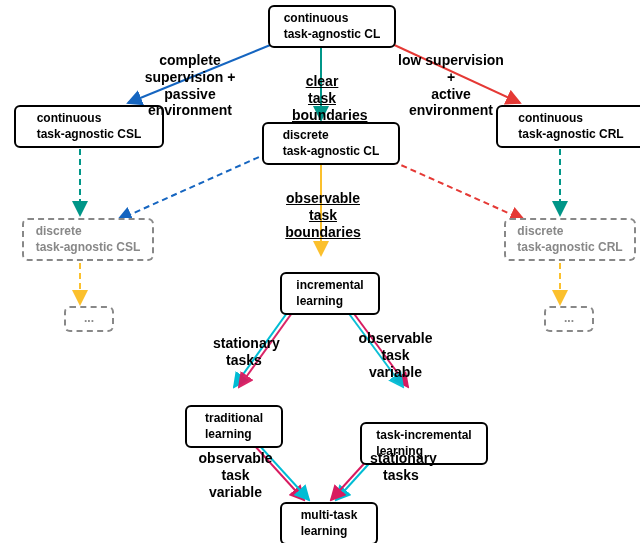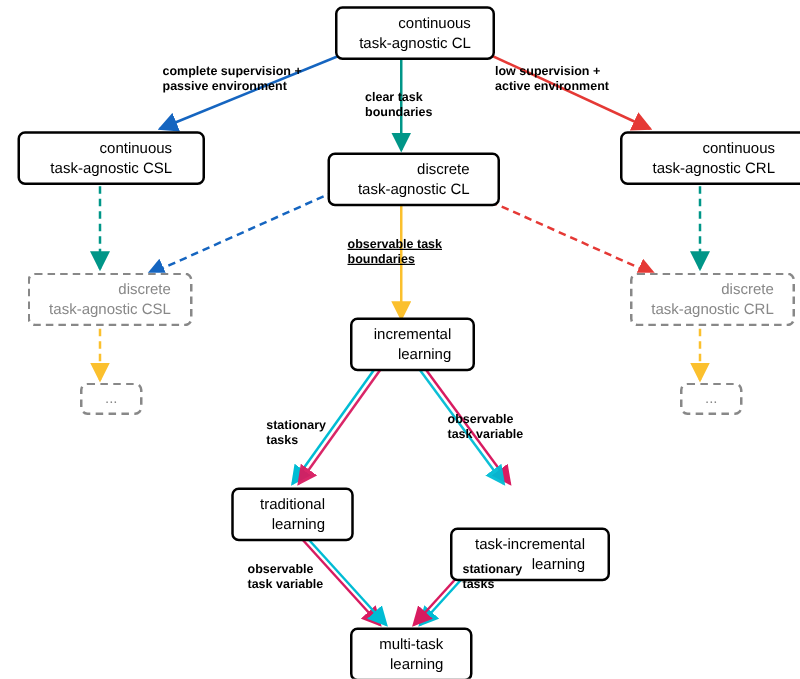--- a/index.html
+++ b/index.html
@@ -9,38 +9,38 @@
     height: 543px;
     font-family: Arial, sans-serif;
     background: #fff;
     position: relative;
   }
   .node {
     position: absolute;
     border: 2px solid #000;
     border-radius: 6px;
     background: #fff;
-    text-align: right;
-    font-weight: normal;
+    text-align: left;
+    font-weight: bold;
     font-size: 12px;
     line-height: 1.3;
     padding: 4px 8px;
     display: flex;
     align-items: center;
     justify-content: center;
   }
   .node.dashed {
     border: 2px dashed #888;
     color: #888;
   }
   .edge-label {
     position: absolute;
-    font-size: 10px;
+    font-size: 14px;
     font-weight: bold;
-    text-align: left;
+    text-align: center;
     line-height: 1.2;
   }
   svg {
     position: absolute;
     top: 0;
     left: 0;
     pointer-events: none;
   }
 </style>
 </head>
@@ -126,35 +126,35 @@
     <span>discrete<br>task-agnostic CRL</span>
   </div>
 
 <div class="node dashed" style="left:64px; top:306px; width:30px; height:14px;">
     <span>...</span>
   </div>
 <div class="node dashed" style="left:544px; top:306px; width:30px; height:14px;">
     <span>...</span>
   </div>
 
-<div class="node" style="left:280px; top:254px; width:80px;">
+<div class="node" style="left:280px; top:272px; width:80px;">
     <span>incremental<br>learning</span>
   </div>
 
-<div class="node" style="left:185px; top:390px; width:78px;">
+<div class="node" style="left:185px; top:405px; width:78px;">
     <span>traditional<br>learning</span>
   </div>
 <div class="node" style="left:360px; top:386px; width:108px;margin-top:36px;">
     <span>task-incremental<br>learning</span>
   </div>
 
 <div class="node" style="left:280px; top:502px; width:78px;">
     <span>multi-task<br>learning</span>
   </div>
 
 <div class="edge-label" style="left:130px; top:52px; width:120px;">complete supervision +<br>passive environment</div>
-<div class="edge-label" style="left:292px; top:73px; width:60px;">clear task<br>boundaries</div>
+<div class="edge-label" style="left:292px; top:73px; width:60px;text-decoration:underline;">clear task<br>boundaries</div>
 <div class="edge-label" style="left:396px; top:52px; width:110px;">low supervision +<br>active environment</div>
 <div class="edge-label" style="left:278px; top:190px; width:90px;text-decoration:underline;">observable task<br>boundaries</div>
 <div class="edge-label" style="left:213px; top:335px; width:62px;">stationary<br>tasks</div>
 <div class="edge-label" style="left:358px; top:330px; width:75px;">observable<br>task variable</div>
 <div class="edge-label" style="left:198px; top:450px; width:75px;">observable<br>task variable</div>
 <div class="edge-label" style="left:370px; top:450px; width:62px;">stationary<br>tasks</div>
 
 </body></html>

